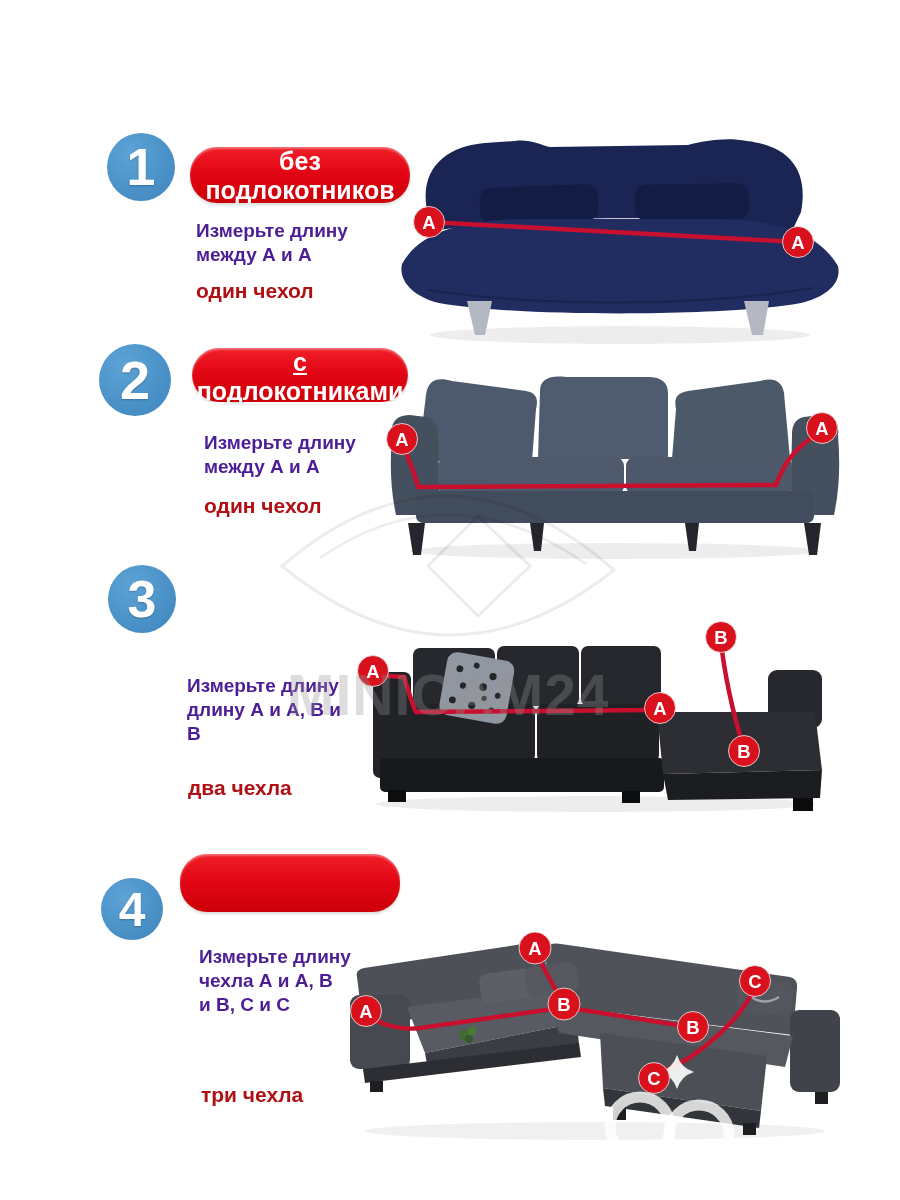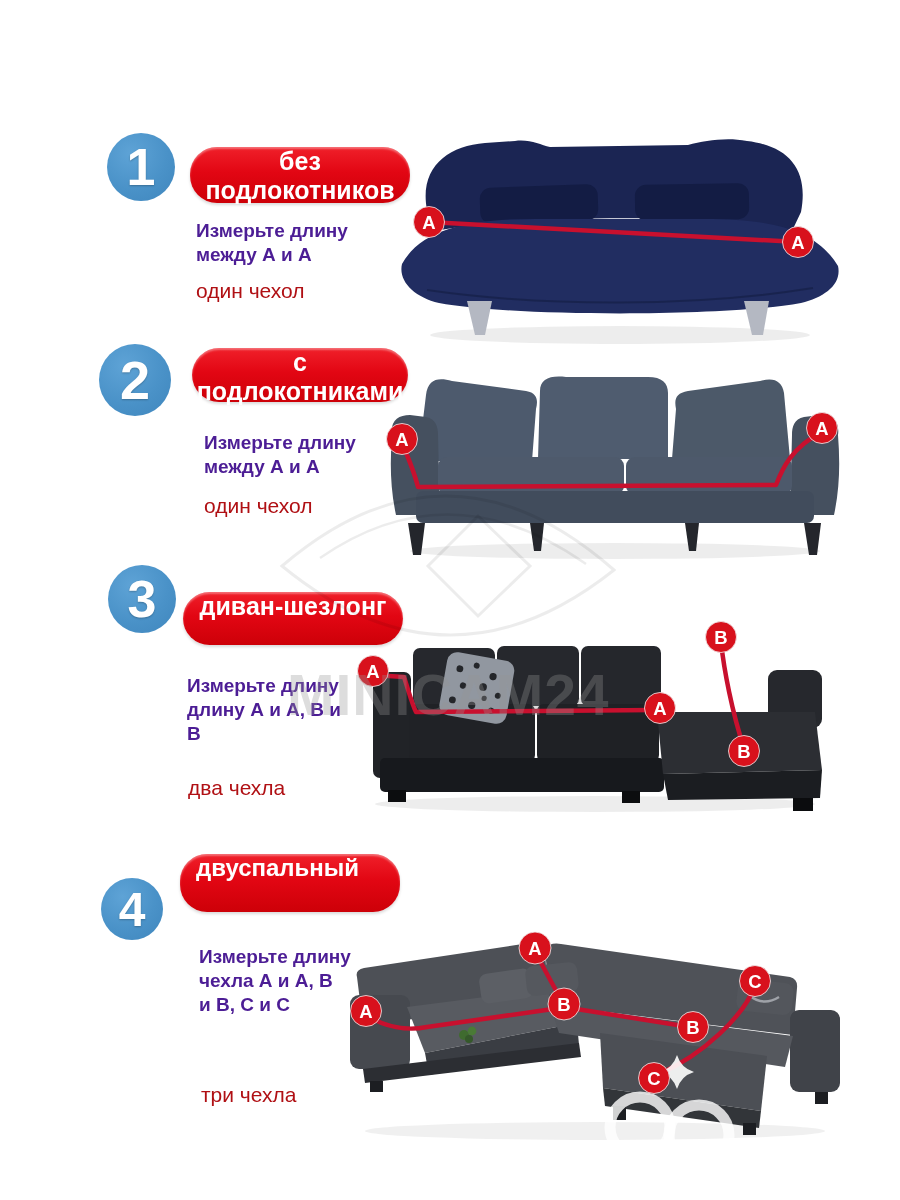--- a/index.html
+++ b/index.html
@@ -20,21 +20,21 @@
     align-items:center;justify-content:flex-start;
     box-shadow:inset 0 2px 2px rgba(255,255,255,.35), 0 2px 3px rgba(0,0,0,.15);
     text-align:center;
   }
   .badge .line{display:block;}
   .badge.two-line{align-items:flex-start;padding-left:16px;box-sizing:border-box;text-align:left;}
   .measure{
     position:absolute;font-weight:bold;color:#4c1d95;font-size:19px;line-height:1.27;
   }
   .count{
-    position:absolute;font-weight:normal;color:#b01014;font-size:21px;
+    position:absolute;font-weight:bold;color:#b01014;font-size:21px;
   }
   .sofa{position:absolute;}
   .marker circle{fill:#d8111c;stroke:#f0f0f0;stroke-width:0.8;}
   .marker text{fill:#ffffff;font-weight:bold;font-size:18.5px;text-anchor:middle;
     font-family:"Liberation Sans",sans-serif;}
   .redline{stroke:#c8102e;stroke-width:4.5;fill:none;stroke-linecap:round;stroke-linejoin:round;}
   #wm-text{
     position:absolute;left:287px;top:662px;font-size:57px;font-weight:bold;
     letter-spacing:1px;color:rgba(150,150,150,0.32);z-index:50;pointer-events:none;
   }
@@ -70,21 +70,21 @@
       <circle cx="34" cy="92" r="15.5"></circle>
         <text x="34" y="98.5">А</text>
     </g>
     <g class="marker">
       <circle cx="403" cy="112" r="15.5"></circle>
         <text x="403" y="118.5">А</text>
     </g>
   </svg>
 
   <div class="num-circle" style="left:99px;top:344px;width:72px;height:72px;font-size:54px;">2</div>
-  <div class="badge" style="left:192px;top:348px;width:216px;height:54px;font-size:25px;">
+  <div class="badge" style="left:192px;top:348px;width:216px;height:54px;font-size:25px;text-decoration:underline;">
     <span class="line">с подлокотниками</span>
   </div>
   <div class="measure" style="left:204px;top:431px;width:180px;">
     <div>Измерьте длину</div>
     <div>между А и А</div>
   </div>
   <div class="count" style="left:204px;top:494px;">один чехол</div>
 
   <svg class="sofa" style="left:380px;top:365px;" width="470" height="195" viewBox="0 0 470 195">
     <ellipse cx="235" cy="186" rx="205" ry="8" fill="rgba(0,0,0,0.07)"></ellipse>
@@ -105,23 +105,20 @@
       <circle cx="22" cy="74" r="15.5"></circle>
         <text x="22" y="80.5">А</text>
     </g>
     <g class="marker">
       <circle cx="442" cy="63" r="15.5"></circle>
         <text x="442" y="69.5">А</text>
     </g>
   </svg>
 
   <div class="num-circle" style="left:108px;top:565px;width:68px;height:68px;font-size:52px;">3</div>
-  <div class="badge" style="left:183px;top:592px;width:220px;height:53px;font-size:25px;">
-    <span class="line">диван-шезлонг</span>
-  </div>
   <div class="measure" style="left:187px;top:674px;width:175px;">
     <div>Измерьте длину</div>
     <div>длину А и А, В и</div>
     <div>В</div>
   </div>
   <div class="count" style="left:188px;top:776px;">два чехла</div>
 
   <svg class="sofa" style="left:355px;top:620px;" width="490" height="195" viewBox="0 0 490 195">
     <ellipse cx="240" cy="184" rx="220" ry="8" fill="rgba(0,0,0,0.07)"></ellipse>
     <rect x="18" y="52" width="38" height="106" rx="7" fill="#212327"></rect>
@@ -165,21 +162,20 @@
         <text x="366" y="23.5">В</text>
     </g>
     <g class="marker">
       <circle cx="389" cy="131" r="15.5"></circle>
         <text x="389" y="137.5">В</text>
     </g>
   </svg>
 
   <div class="num-circle" style="left:101px;top:878px;width:62px;height:62px;font-size:48px;">4</div>
   <div class="badge two-line" style="left:180px;top:854px;width:220px;height:58px;font-size:24px;line-height:27px;">
-    <span class="line">двуспальный</span>
   </div>
   <div class="measure" style="left:199px;top:945px;width:175px;">
     <div>Измерьте длину</div>
     <div>чехла А и А, В</div>
     <div>и В, С и С</div>
   </div>
   <div class="count" style="left:201px;top:1039px;margin-top:44px;">три чехла</div>
 
   <svg class="sofa" style="left:345px;top:915px;" width="500" height="230" viewBox="0 0 500 230">
     <ellipse cx="250" cy="216" rx="230" ry="9" fill="rgba(0,0,0,0.06)"></ellipse>

